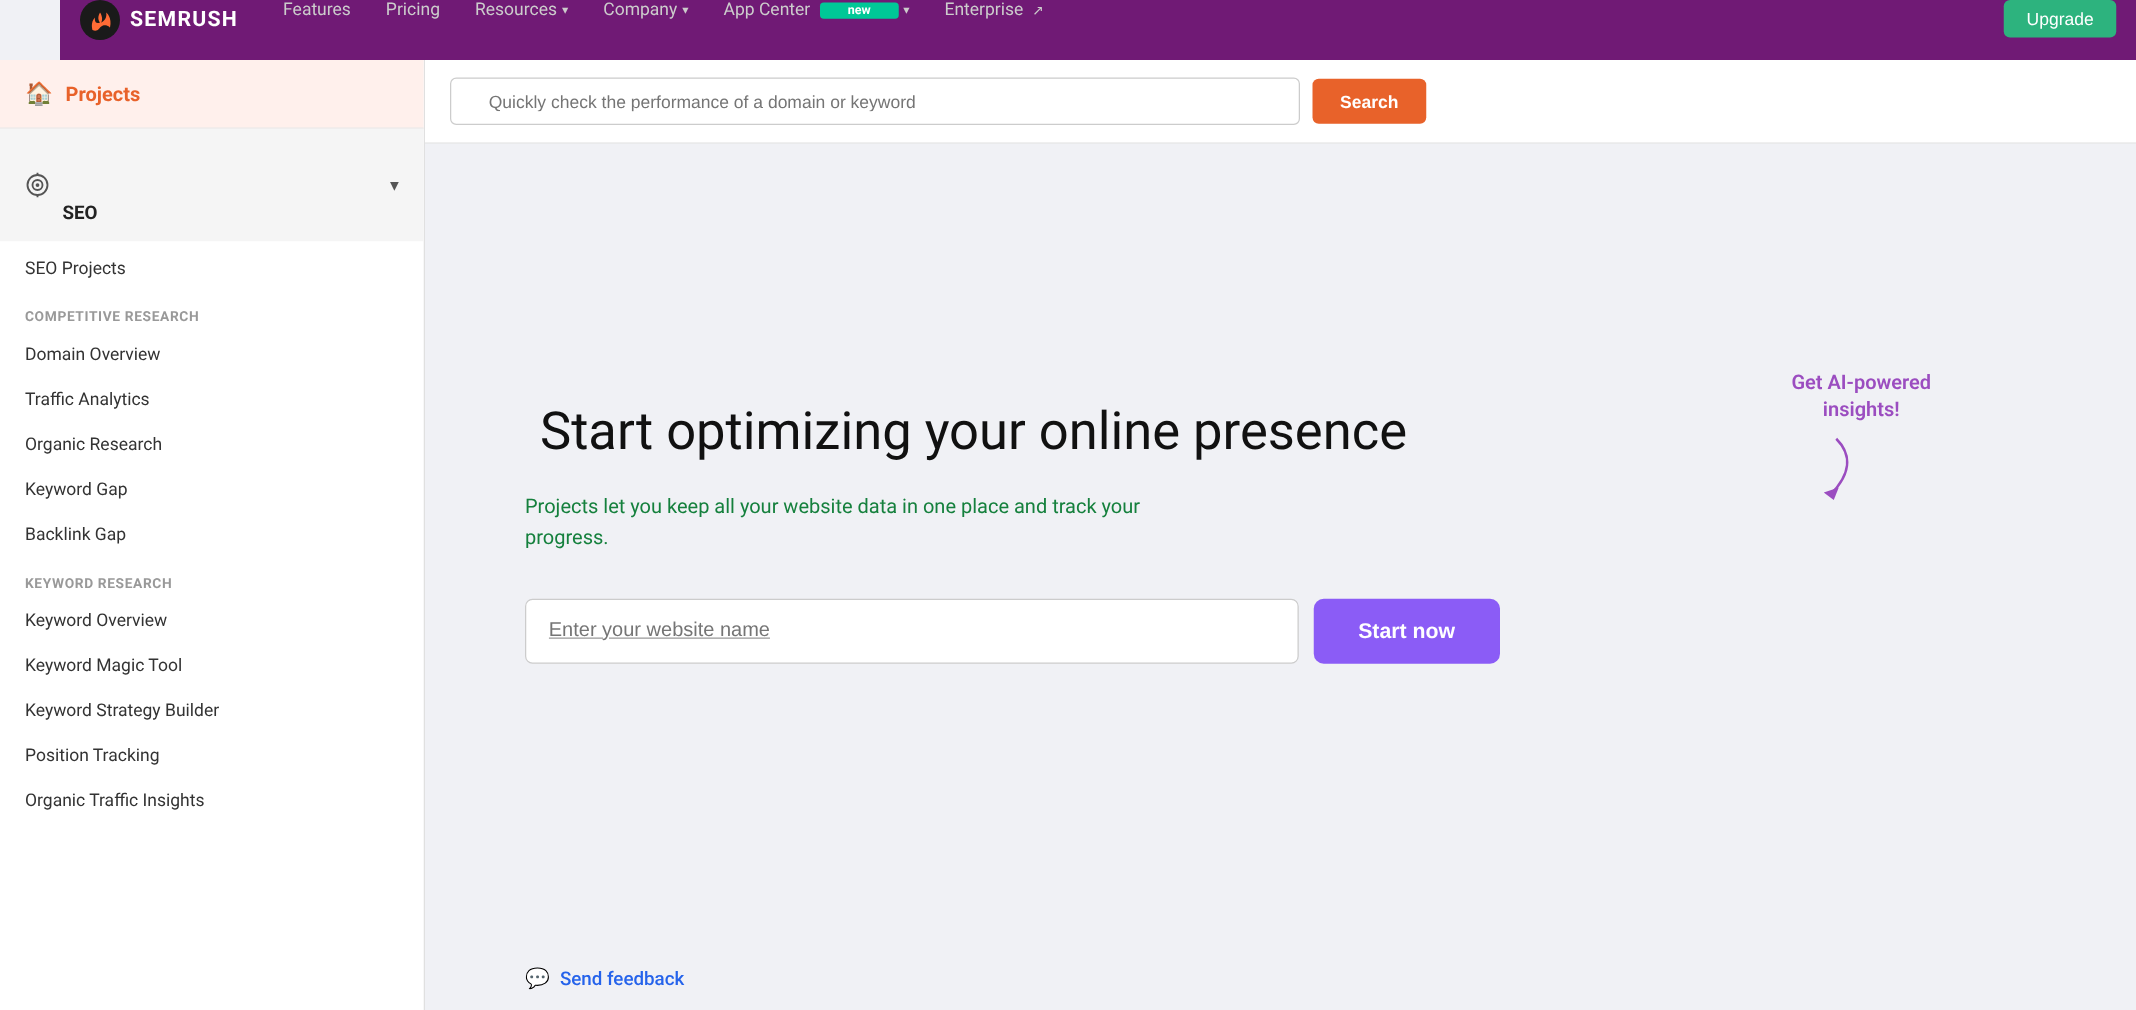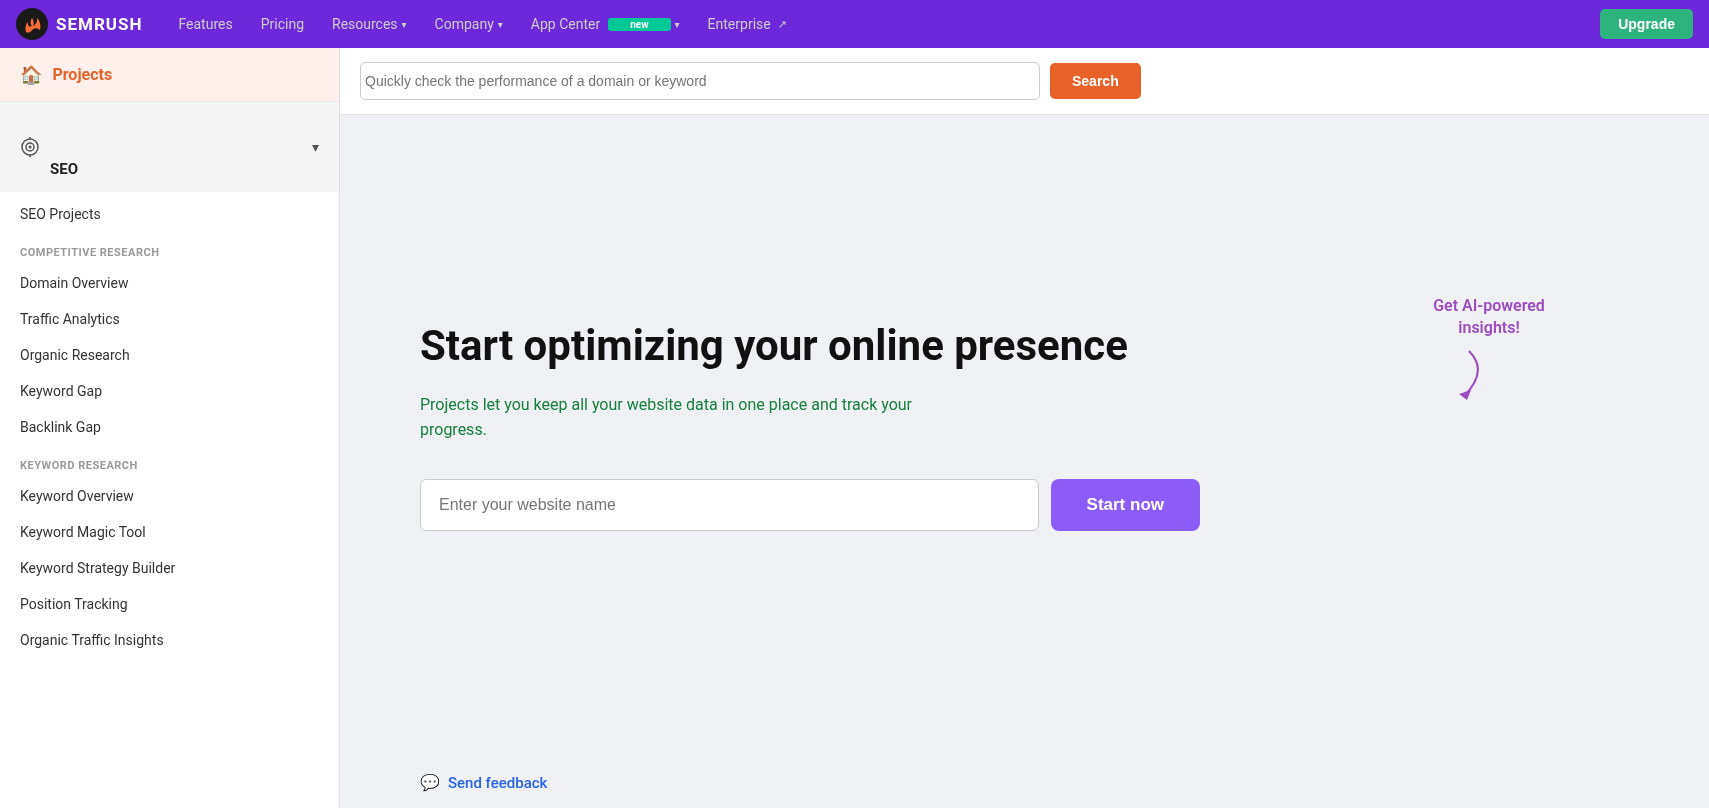--- a/index.html
+++ b/index.html
@@ -1,25 +1,26 @@
 <!DOCTYPE html>
 <html><head>
   <meta charset="utf-8">
   <style>
     * { box-sizing: border-box; margin: 0; padding: 0; }
     body { font-family: -apple-system, BlinkMacSystemFont, 'Segoe UI', Roboto, Arial, sans-serif; background: #f0f1f5; height: 808px; overflow: hidden; }
 
     
     .top-nav {
-      background: #6d28d9;
+      background: #701a75;
       height: 48px;
       display: flex;
-      align-items: center;
+      align-items: flex-start;
       padding: 0 16px;
       gap: 28px;
+      margin-left: 48px;
     }
     .logo-area {
       display: flex;
       align-items: center;
       gap: 8px;
       margin-right: 8px;
     }
     .logo-icon {
       width: 32px;
       height: 32px;
@@ -47,21 +48,21 @@
       font-weight: 700;
       padding: 1px 22px;
       border-radius: 3px;
       margin-left: 4px;
     }
     .nav-spacer { flex: 1; }
     .upgrade-btn {
       background: #2db37e;
       color: white;
       font-size: 14px;
-      font-weight: 700;
+      font-weight: 400;
       padding: 7px 18px;
       border-radius: 5px;
       cursor: pointer;
       border: none;
     }
     .external-icon { font-size: 11px; margin-left: 3px; }
 
     
     .main-layout {
       display: flex;
@@ -148,21 +149,21 @@
       display: flex;
       align-items: center;
       gap: 10px;
       border-bottom: 1px solid #e0e0e0;
     }
     .search-input {
       flex: 1;
       max-width: 680px;
       border: 1px solid #ccc;
       border-radius: 5px;
-      padding: 10px 4px;
+      padding: 10px 30px;
       font-size: 14px;
       color: #999;
       outline: none;
     }
     .search-btn {
       background: #e8622a;
       color: white;
       font-weight: 700;
       font-size: 14px;
       padding: 10px 22px;
@@ -181,24 +182,25 @@
       background: #f0f1f5;
       position: relative;
     }
 
     .hero-content {
       max-width: 780px;
     }
 
     .hero-title {
       font-size: 42px;
-      font-weight: 700;
+      font-weight: 400;
       color: #111;
       line-height: 1.2;
       margin-bottom: 20px;
+      margin-left: 12px;
     }
 
     .hero-subtitle {
       font-size: 16px;
       color: #15803d;
       line-height: 1.6;
       margin-bottom: 36px;
       max-width: 520px;
     }
 
@@ -211,20 +213,21 @@
 
     .website-input {
       flex: 1;
       border: 1.5px solid #ccc;
       border-radius: 6px;
       padding: 16px 18px;
       font-size: 16px;
       color: #999;
       background: white;
       outline: none;
+      text-decoration: underline;
     }
 
     .start-now-btn {
       background: #8b5cf6;
       color: white;
       font-weight: 700;
       font-size: 17px;
       padding: 16px 36px;
       border: none;
       border-radius: 8px;

